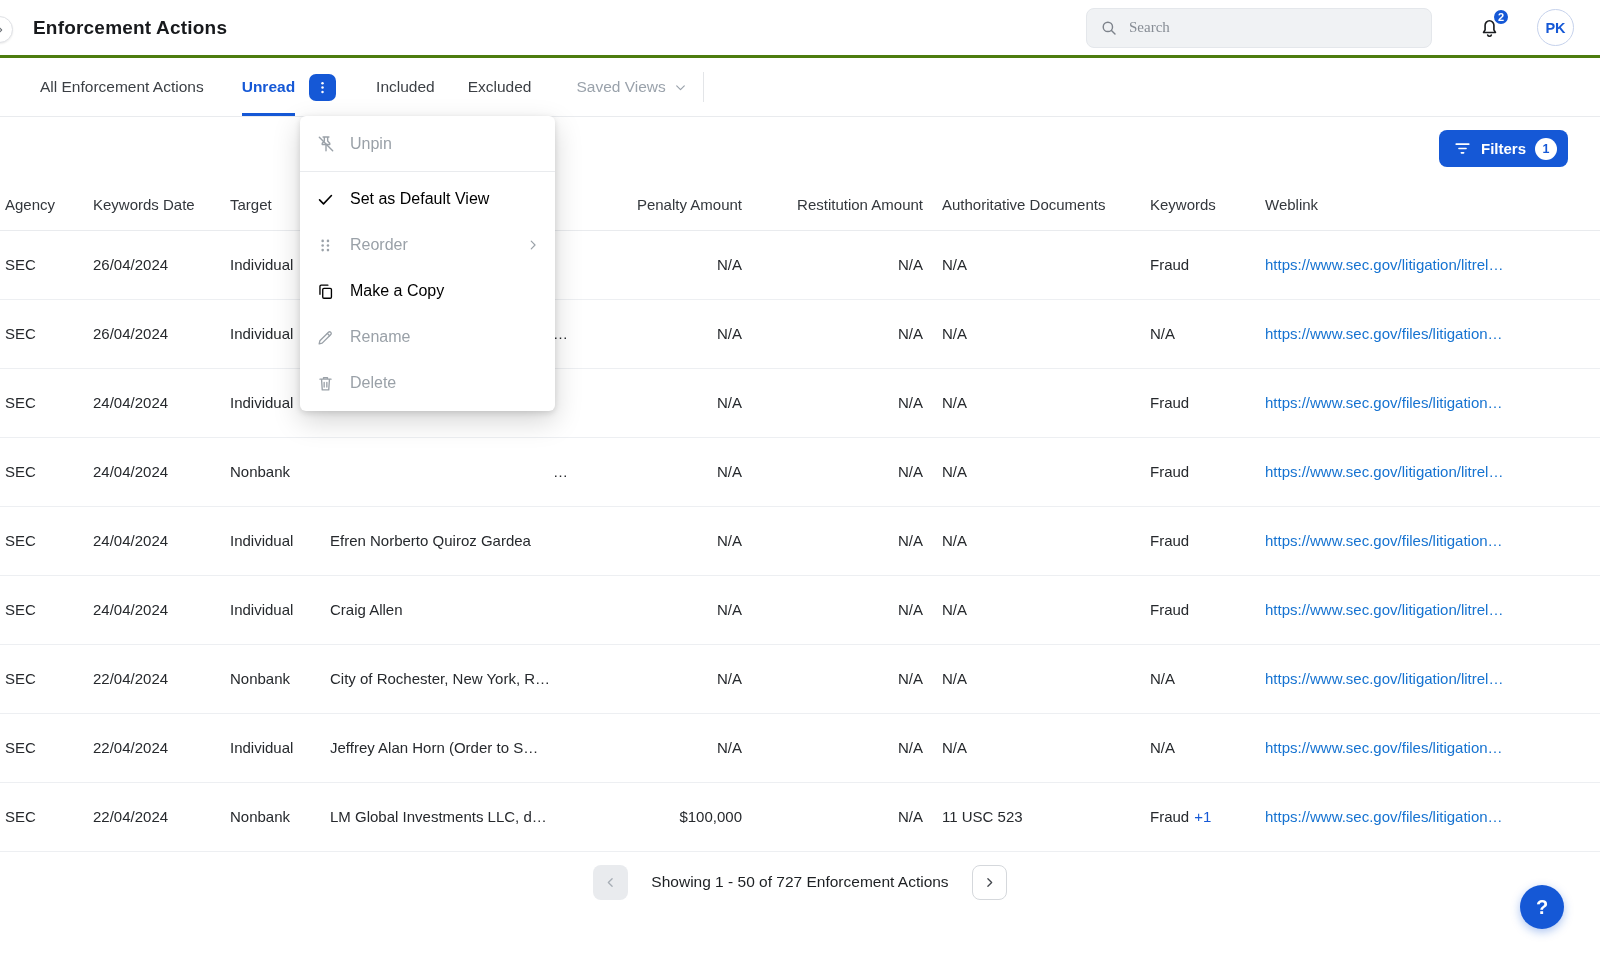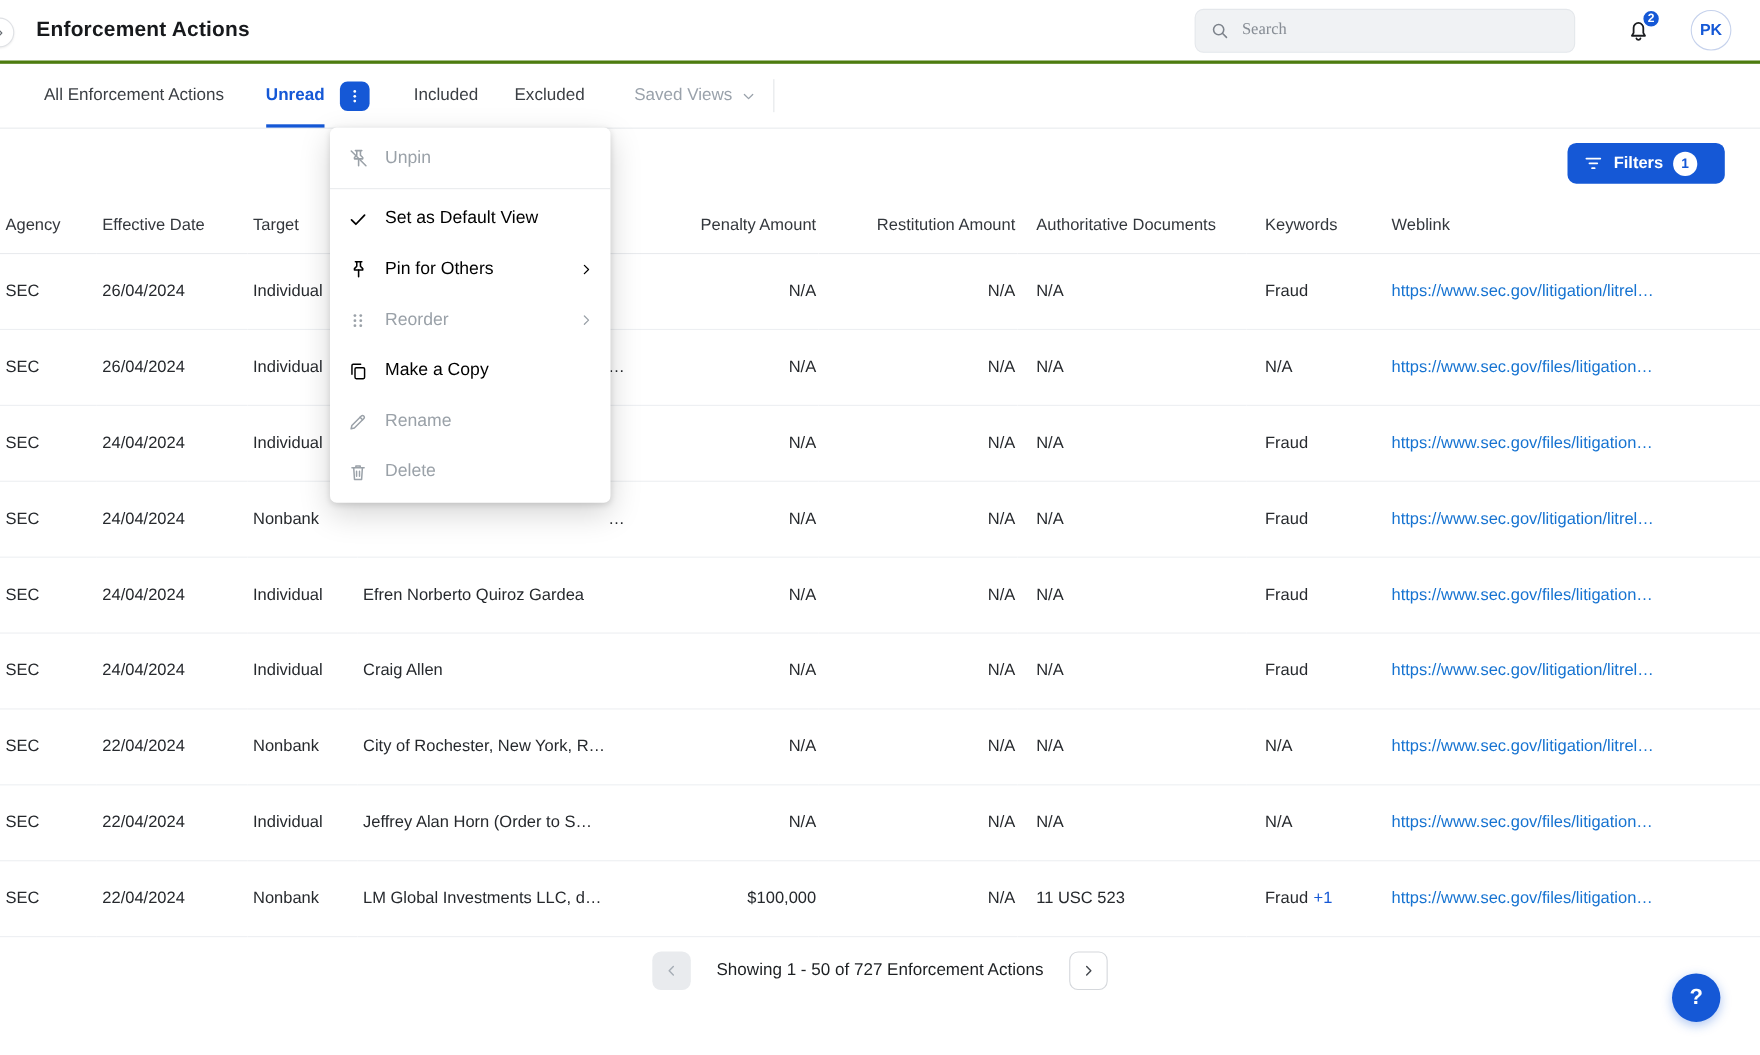--- a/index.html
+++ b/index.html
@@ -31,21 +31,21 @@
   .tabbar{height:59px;display:flex;align-items:center;padding:0 40px;border-bottom:1px solid var(--border);background:#fff}
   .tab{font-size:15.5px;color:#3b3f44;cursor:pointer;white-space:nowrap}
   .tab-unread{margin-left:38px;height:100%;display:flex;align-items:center;padding-top:3px;border-bottom:3px solid var(--accent);color:var(--accent);font-weight:700}
   .kebab{margin-left:14px;width:27px;height:27px;border-radius:7px;background:var(--accent);border:0;display:flex;align-items:center;justify-content:center;padding:0;cursor:pointer}
   .tab-included{margin-left:40px}
   .tab-excluded{margin-left:33px}
   .tab-saved{margin-left:45px;color:#9aa2ab;display:flex;align-items:center;gap:8px}
   .vbar{width:1px;height:30px;background:#e3e5e8;margin-left:16px}
   
   .toolbar{height:62px;position:relative}
-  .filters-btn{position:absolute;top:13px;right:32px;height:37px;padding:0 25px 0 14px;background:var(--accent);color:#fff;border:0;border-radius:8px;display:flex;align-items:center;gap:9px;font-family:inherit;font-size:15px;font-weight:700;cursor:pointer}
+  .filters-btn{position:absolute;top:13px;right:32px;height:37px;padding:0 11px 0 14px;background:var(--accent);color:#fff;border:0;border-radius:8px;display:flex;align-items:center;gap:9px;font-family:inherit;font-size:15px;font-weight:700;cursor:pointer}
   .fbadge{width:22px;height:22px;border-radius:50%;background:#fff;color:var(--accent);font-size:12.5px;font-weight:700;display:flex;align-items:center;justify-content:center}
   
   table{width:1600px;border-collapse:collapse;table-layout:fixed}
   th,td{padding:0 0 0 5px;white-space:nowrap;overflow:hidden;text-align:left;vertical-align:middle}
   thead th{height:51px;font-size:15px;font-weight:400;color:#33373c;border-bottom:1px solid var(--border)}
   tbody td{height:69px;font-size:15px;color:#26292d;border-bottom:1px solid #edeff2}
   .ta-r{text-align:right;padding-left:0;padding-right:2px}
   .pl17{padding-left:17px}
   .pl15{padding-left:15px}
   .peek{padding-left:228px;color:#26292d}
@@ -150,21 +150,21 @@
       <col style="width:295px">
     <col style="width:124px">
       <col style="width:181px">
       <col style="width:208px">
       <col style="width:117px">
       <col style="width:350px">
   </colgroup>
   <thead>
     <tr>
       <th>Agency</th>
-      <th>Effective Date</th>
+      <th>Keywords Date</th>
       <th>Target</th>
       <th></th>
       <th class="ta-r">Penalty Amount</th>
       <th class="ta-r">Restitution Amount</th>
       <th class="pl17">Authoritative Documents</th>
       <th class="pl17">Keywords</th>
       <th class="pl15">Weblink</th>
     </tr>
   </thead>
   <tbody>
@@ -301,34 +301,20 @@
   </div>
   <div class="menu-divider"></div>
   <div class="menu-item">
     <span class="mi-icon">
       <svg width="19" height="19" viewBox="0 0 24 24" fill="none" stroke="currentColor" stroke-width="2" stroke-linecap="round" stroke-linejoin="round">
           <path d="M4.5 12.5l5 5L19.5 7"></path>
         </svg>
     </span>
     <span class="mi-label">Set as Default View</span>
   </div>
-  <div class="menu-item">
-    <span class="mi-icon">
-      <svg width="20" height="20" viewBox="0 0 24 24" fill="none" stroke="currentColor" stroke-width="1.7" stroke-linecap="round" stroke-linejoin="round">
-          <path d="M8.5 3.5h7M10 3.5v5L7.5 11v1.5h9V11L14 8.5v-5"></path>
-          <path d="M12 12.5V20"></path>
-        </svg>
-    </span>
-    <span class="mi-label">Pin for Others</span>
-    <span class="mi-arrow">
-      <svg width="14" height="14" viewBox="0 0 24 24" fill="none" stroke="currentColor" stroke-width="2" stroke-linecap="round" stroke-linejoin="round">
-          <path d="M9 5.5l6.5 6.5L9 18.5"></path>
-        </svg>
-    </span>
-  </div>
   <div class="menu-item disabled">
     <span class="mi-icon">
       <svg width="17" height="17" viewBox="0 0 24 24" fill="currentColor">
           <circle cx="8" cy="5.5" r="1.8"></circle>
           <circle cx="8" cy="12" r="1.8"></circle>
           <circle cx="8" cy="18.5" r="1.8"></circle>
           <circle cx="15.5" cy="5.5" r="1.8"></circle>
           <circle cx="15.5" cy="12" r="1.8"></circle>
           <circle cx="15.5" cy="18.5" r="1.8"></circle>
         </svg>

